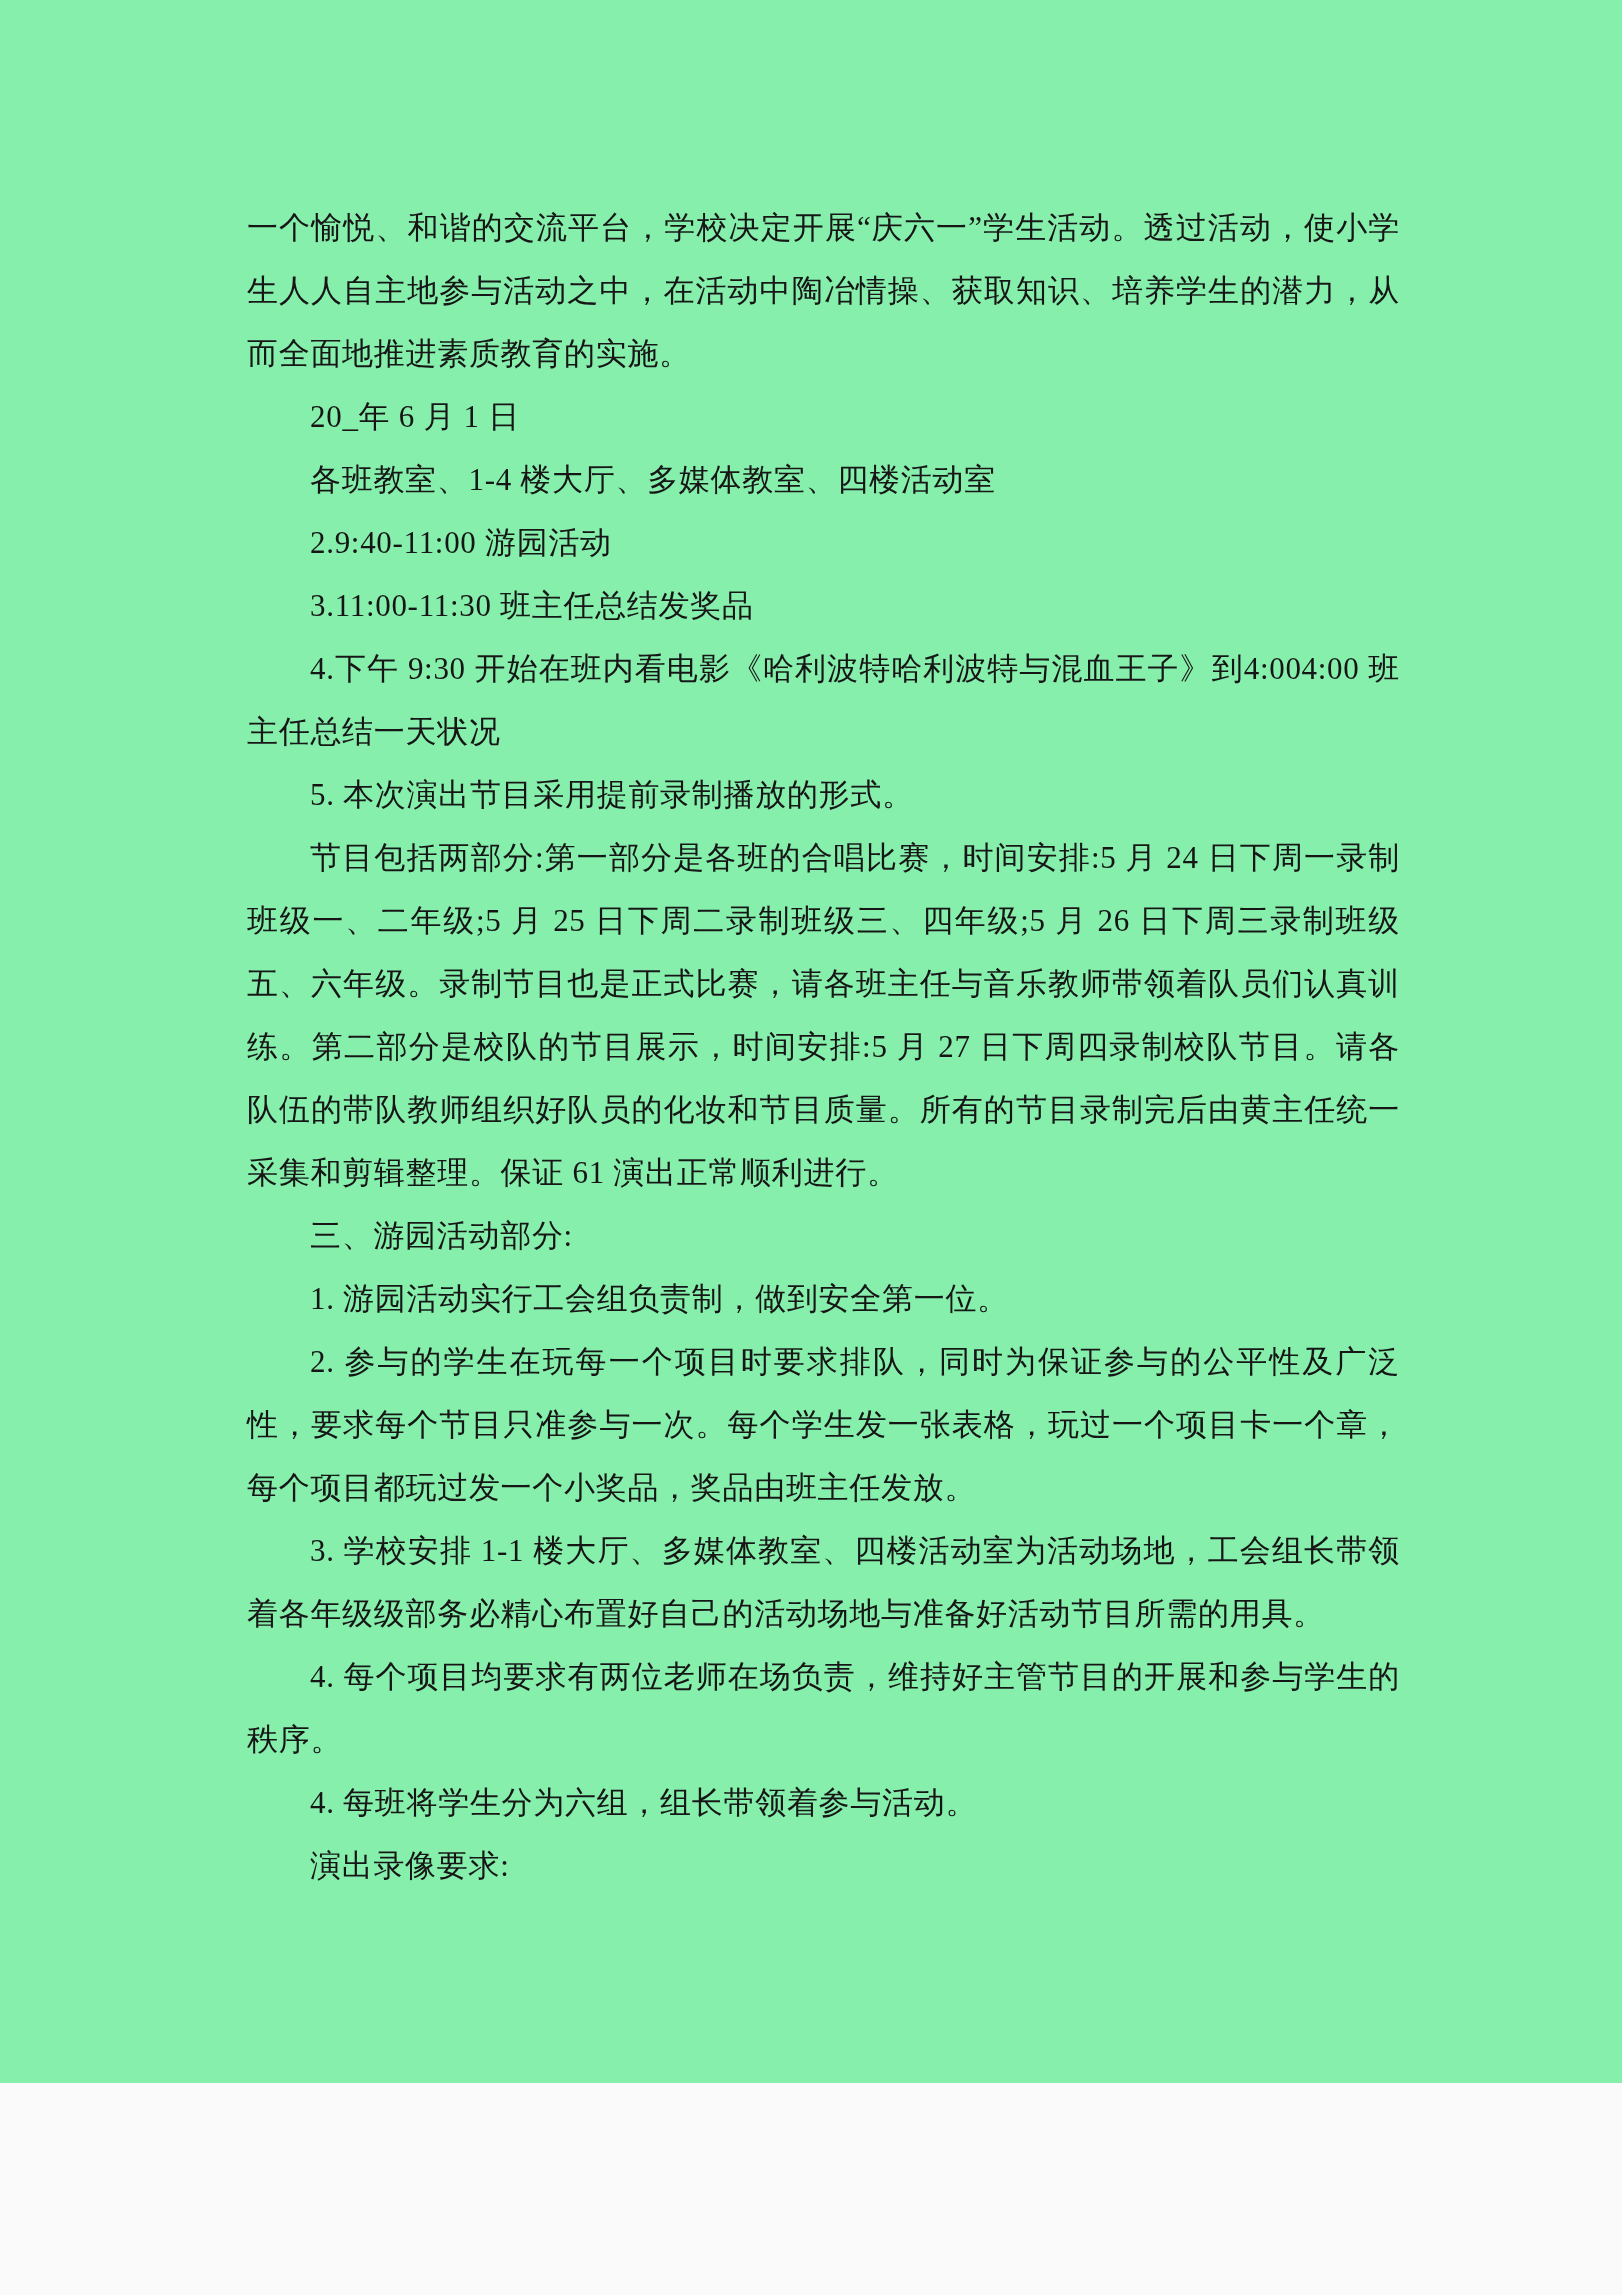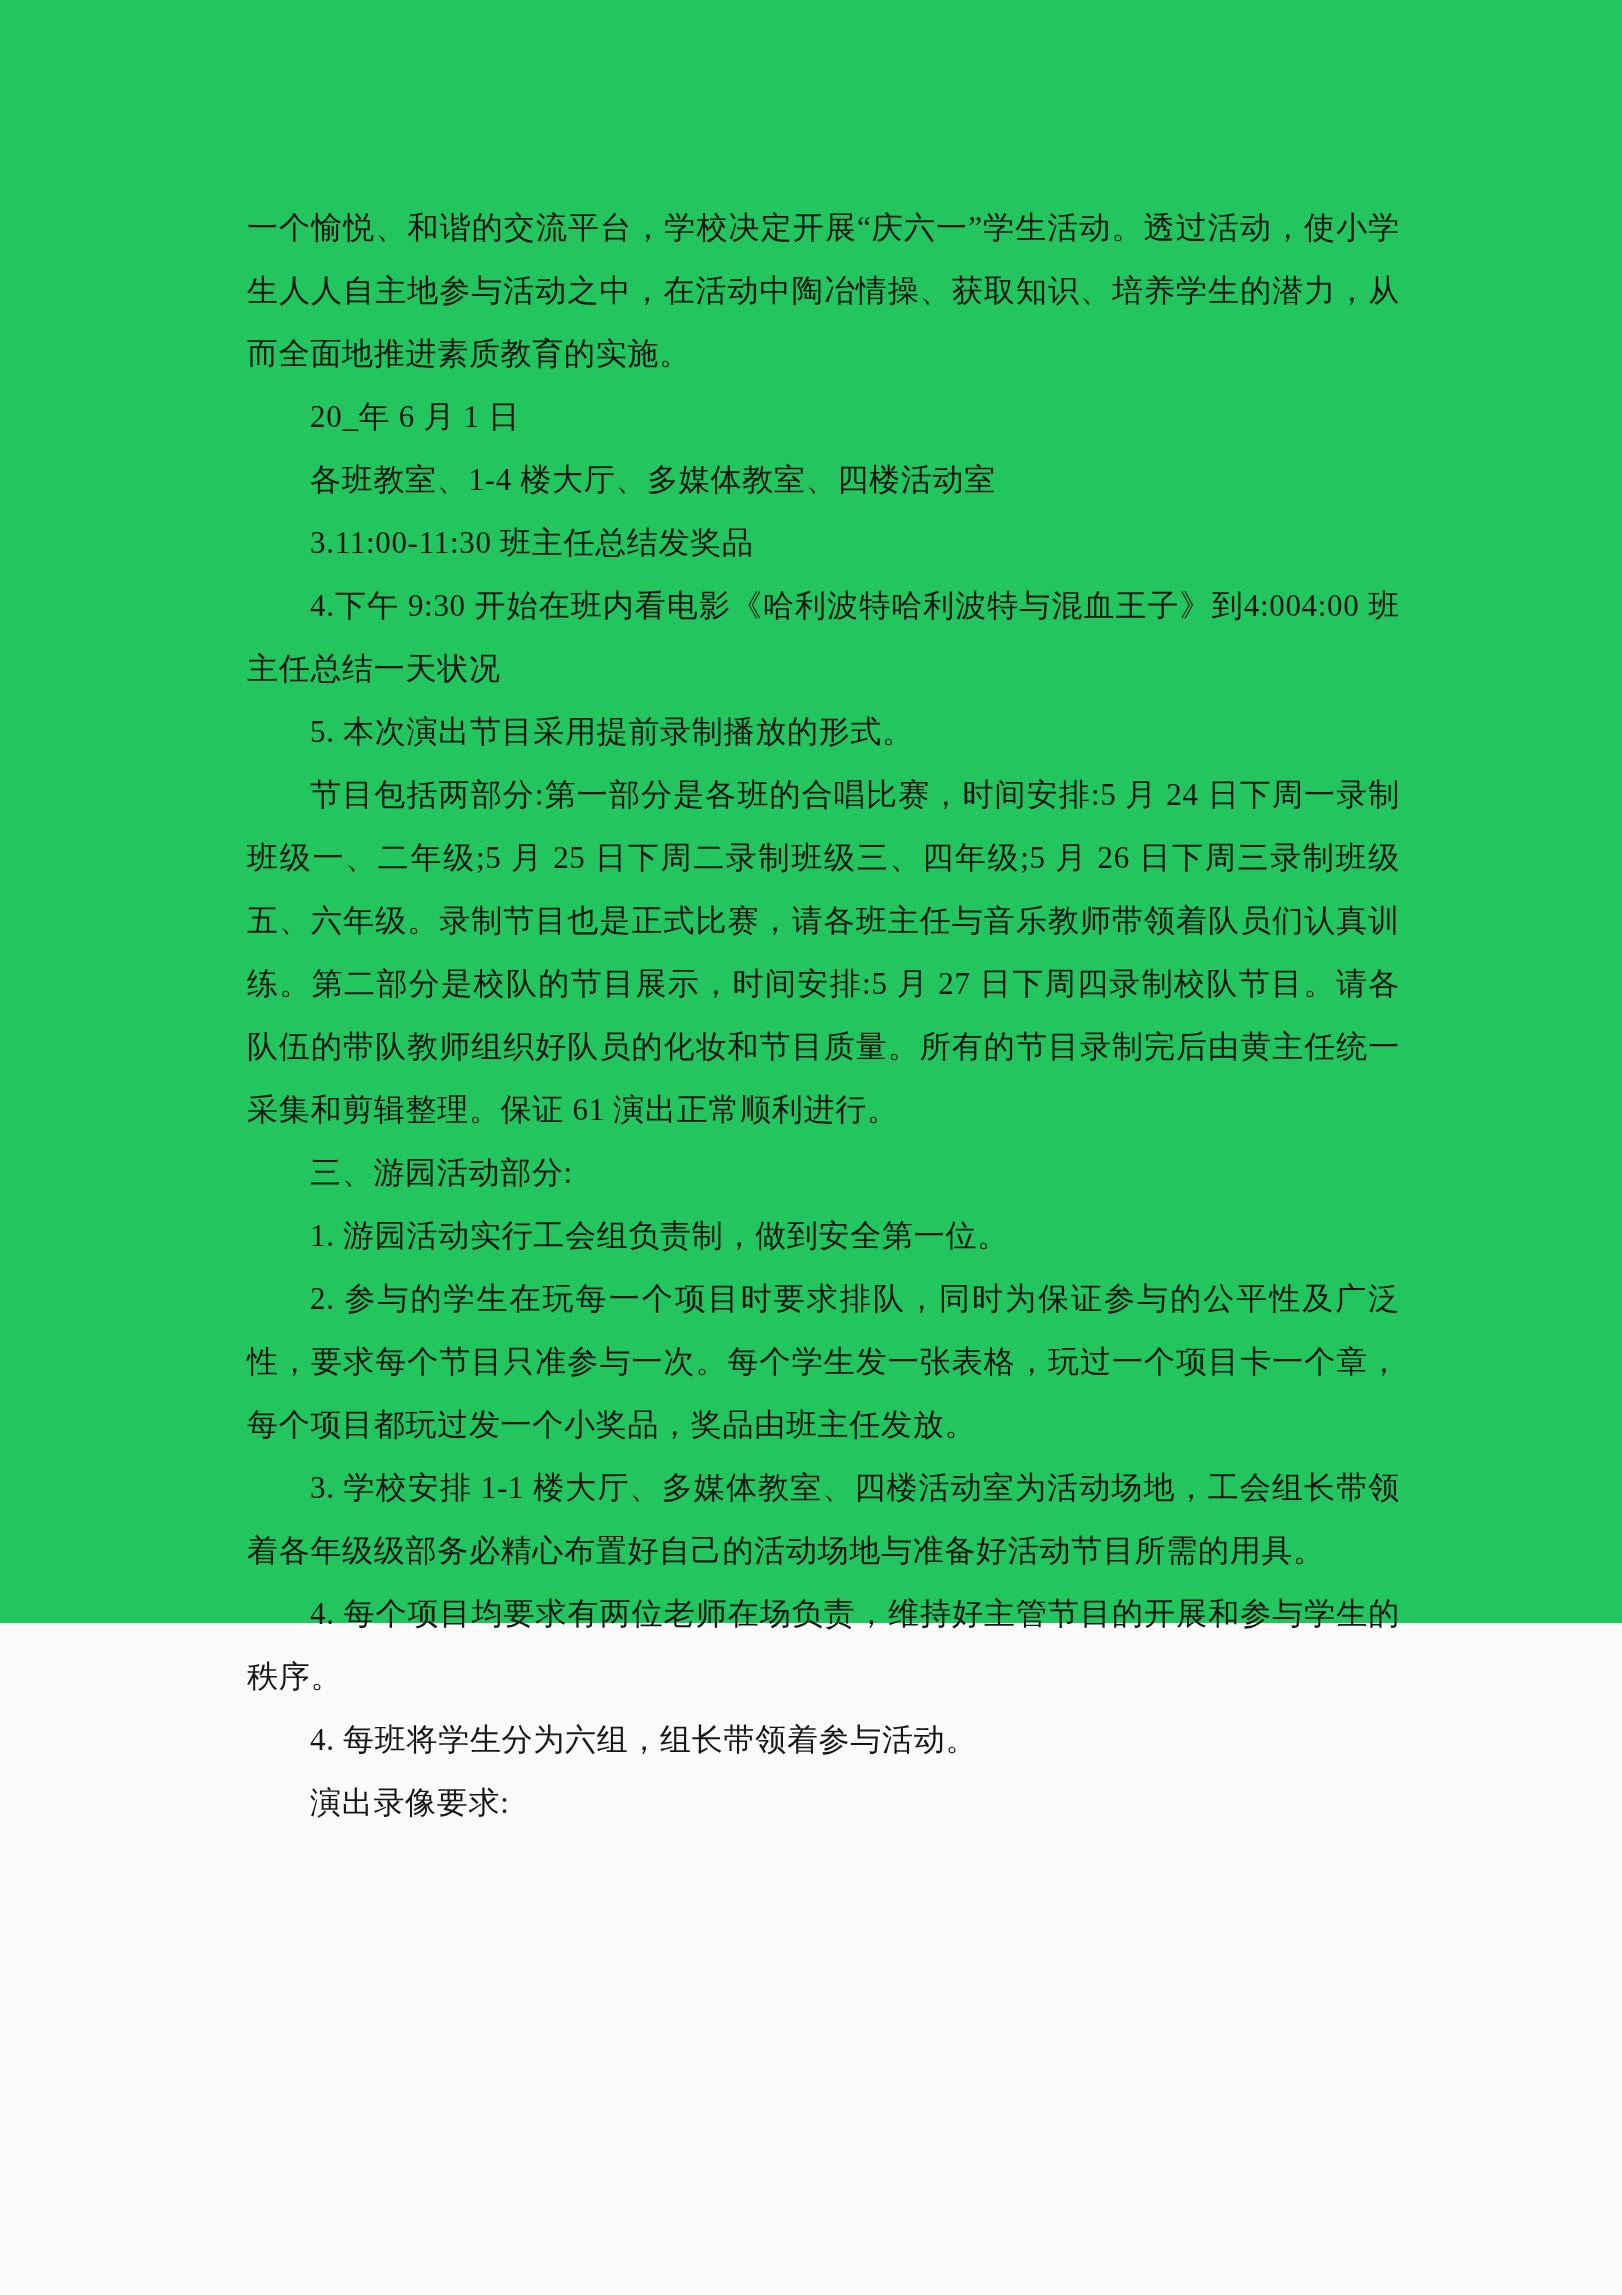--- a/index.html
+++ b/index.html
@@ -9,22 +9,22 @@
   body {
     width: 1623px;
     height: 2295px;
     background: #fafafa;
     overflow: hidden;
     font-family: "Liberation Serif", "DejaVu Serif", serif;
   }
   .page {
     position: relative;
     width: 1623px;
-    height: 1623px;
-    background: #22c55e;
+    height: 2083px;
+    background: #86efac;
     font-family: Liberation Serif, serif;
   }
   .content {
     position: absolute;
     top: 196px;
     left: 247px;
     width: 1153px;
     color: #161616;
     font-size: 31px;
     line-height: 63px;
@@ -41,20 +41,21 @@
   }
 </style>
 </head>
 <body>
 
 <div class="page">
   <div class="content">
     <p>一个愉悦、和谐的交流平台，学校决定开展“庆六一”学生活动。透过活动，使小学生人人自主地参与活动之中，在活动中陶冶情操、获取知识、培养学生的潜力，从而全面地推进素质教育的实施。</p>
     <p class="ind">20_年 6 月 1 日</p>
     <p class="ind">各班教室、1-4 楼大厅、多媒体教室、四楼活动室</p>
+    <p class="ind">2.9:40-11:00 游园活动</p>
     <p class="ind">3.11:00-11:30 班主任总结发奖品</p>
     <p class="ind">4.下午 9:30 开始在班内看电影《哈利波特哈利波特与混血王子》到4:004:00 班主任总结一天状况</p>
     <p class="ind">5. 本次演出节目采用提前录制播放的形式。</p>
     <p class="ind">节目包括两部分:第一部分是各班的合唱比赛，时间安排:5 月 24 日下周一录制班级一、二年级;5 月 25 日下周二录制班级三、四年级;5 月 26 日下周三录制班级五、六年级。录制节目也是正式比赛，请各班主任与音乐教师带领着队员们认真训练。第二部分是校队的节目展示，时间安排:5 月 27 日下周四录制校队节目。请各队伍的带队教师组织好队员的化妆和节目质量。所有的节目录制完后由黄主任统一采集和剪辑整理。保证 61 演出正常顺利进行。</p>
     <p class="ind">三、游园活动部分:</p>
     <p class="ind">1. 游园活动实行工会组负责制，做到安全第一位。</p>
     <p class="ind">2. 参与的学生在玩每一个项目时要求排队，同时为保证参与的公平性及广泛性，要求每个节目只准参与一次。每个学生发一张表格，玩过一个项目卡一个章，每个项目都玩过发一个小奖品，奖品由班主任发放。</p>
     <p class="ind">3. 学校安排 1-1 楼大厅、多媒体教室、四楼活动室为活动场地，工会组长带领着各年级级部务必精心布置好自己的活动场地与准备好活动节目所需的用具。</p>
     <p class="ind">4. 每个项目均要求有两位老师在场负责，维持好主管节目的开展和参与学生的秩序。</p>
     <p class="ind">4. 每班将学生分为六组，组长带领着参与活动。</p>

